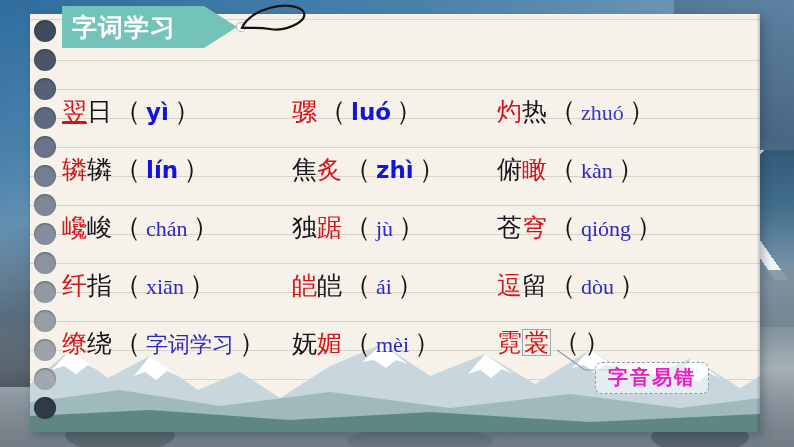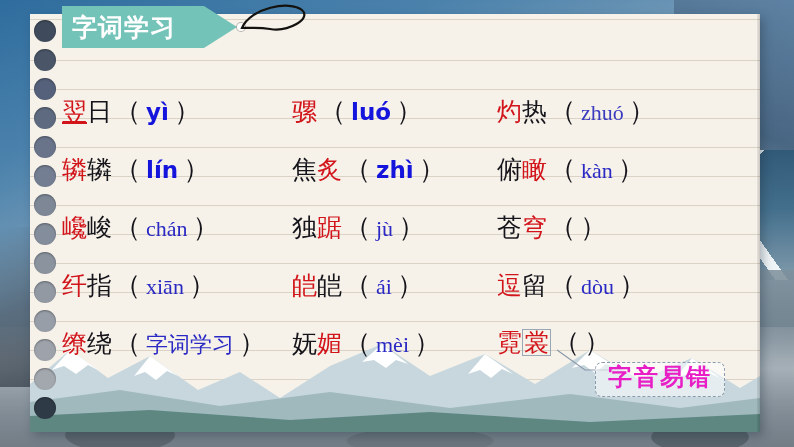--- a/index.html
+++ b/index.html
@@ -136,22 +136,22 @@
     padding:0 1px;
     display:inline-block;
   }
   .callout{
     position:absolute;left:98px;top:34px;
     border:1px dashed #8b9aab;border-radius:7px;
     background:rgba(255,255,255,.55);
     padding:4px 12px 5px 12px;
   }
   .callout-text{
-    font-family:Liberation Mono, monospace;
-    font-size:24px;font-weight:700;color:#e81ec6;letter-spacing:2px;line-height:1;
+    font-family:Liberation Serif, serif;
+    font-size:20px;font-weight:700;color:#e81ec6;letter-spacing:2px;line-height:1;
   }
   .leader{position:absolute;left:58px;top:20px;width:60px;height:30px;}
 </style>
 </head>
 <body>
 
 <div class="stage">
 
   <div class="bg-sky"></div>
   <div class="bg-photo-right"></div>
@@ -264,20 +264,21 @@
         <span class="han">独</span>
           <span class="han red">踞</span>
         <span class="paren">（</span>
         <span class="py">jù</span>
         <span class="paren">）</span>
       </div>
       <div class="cell c3">
         <span class="han">苍</span>
           <span class="han red">穹</span>
         <span class="paren">（</span>
+        <span class="py">qióng</span>
         <span class="paren">）</span>
       </div>
     </div>
 
     <div class="row">
       <div class="cell c1">
         <span class="han red">纤</span>
           <span class="han">指</span>
         <span class="paren">（</span>
         <span class="py">xiān</span>

